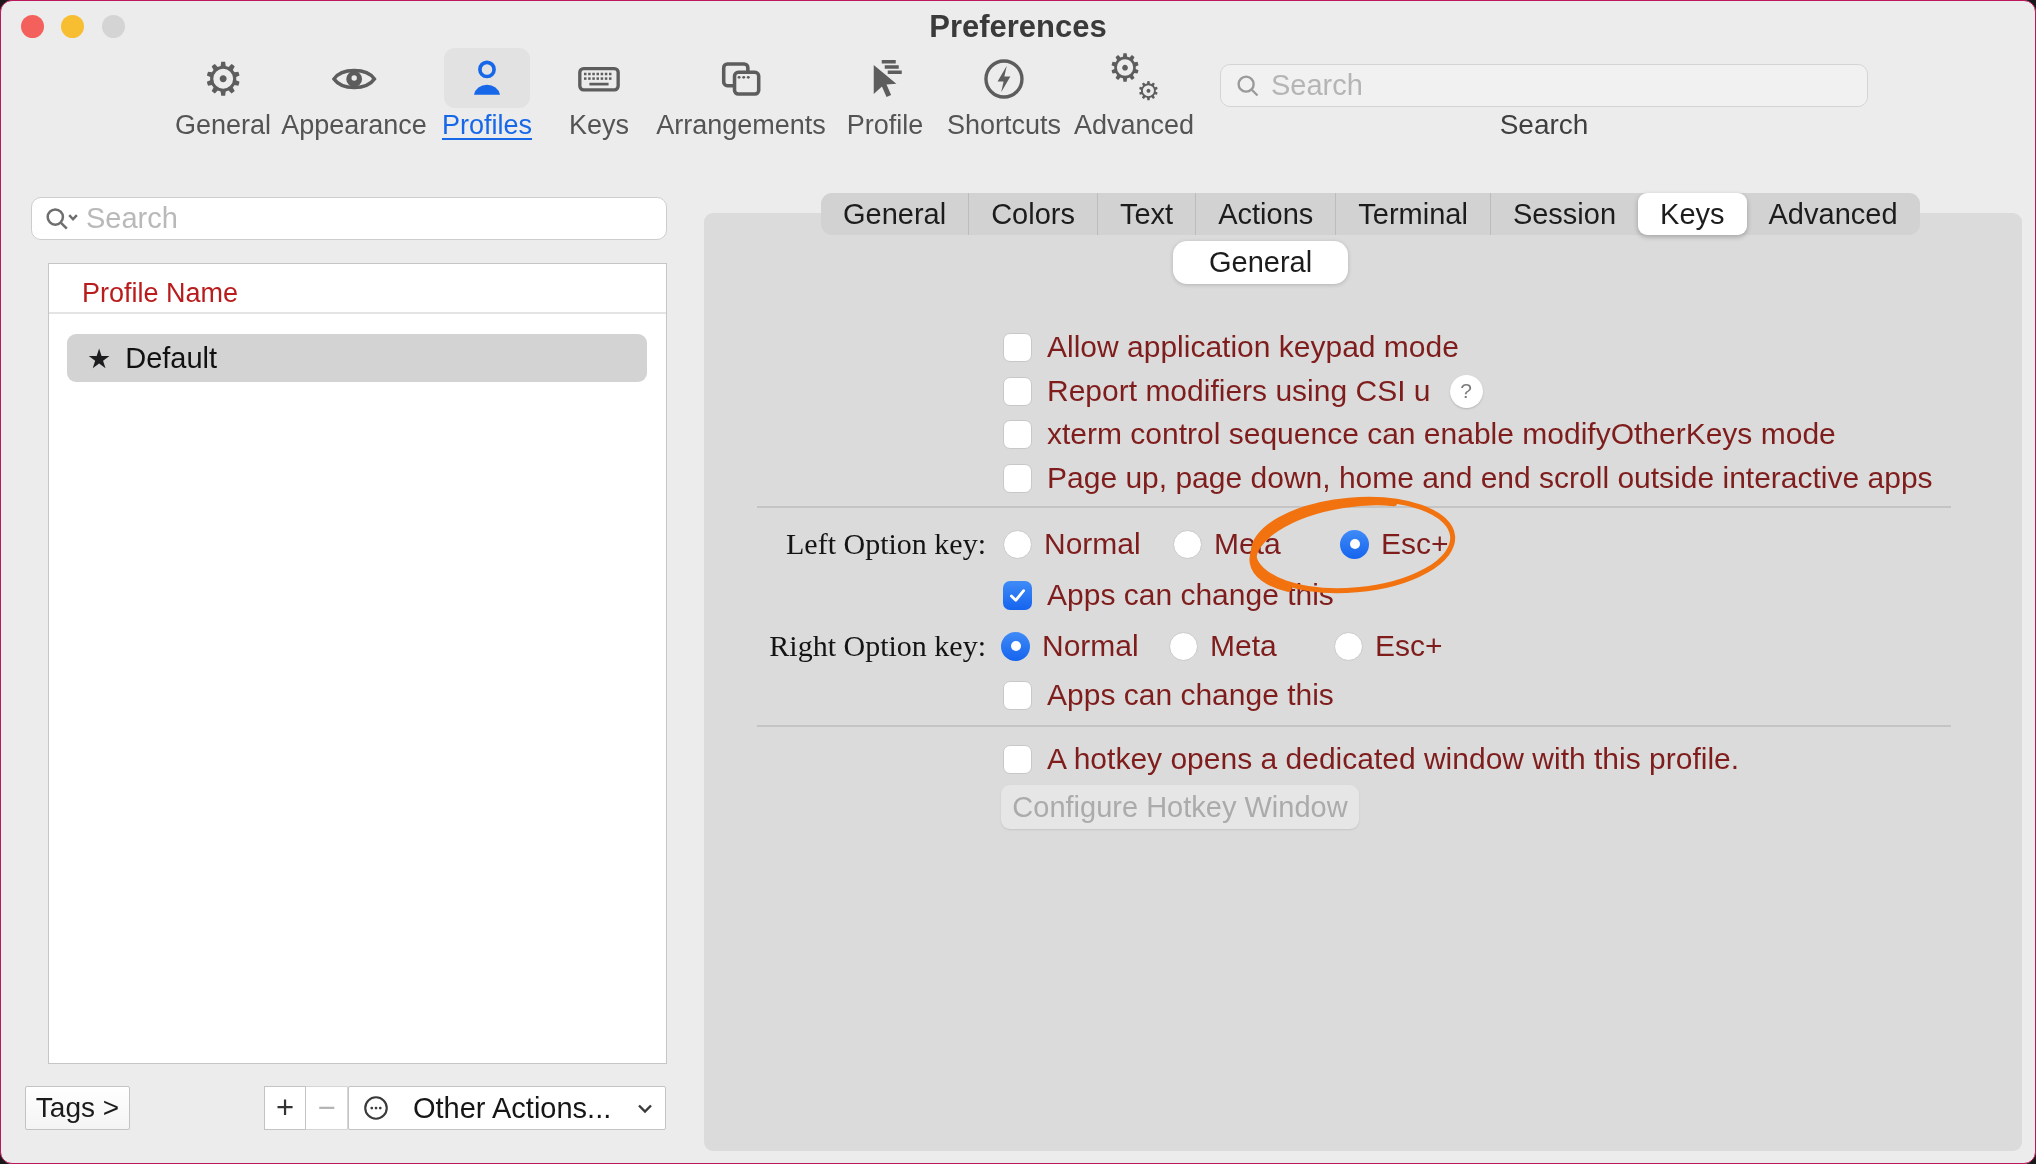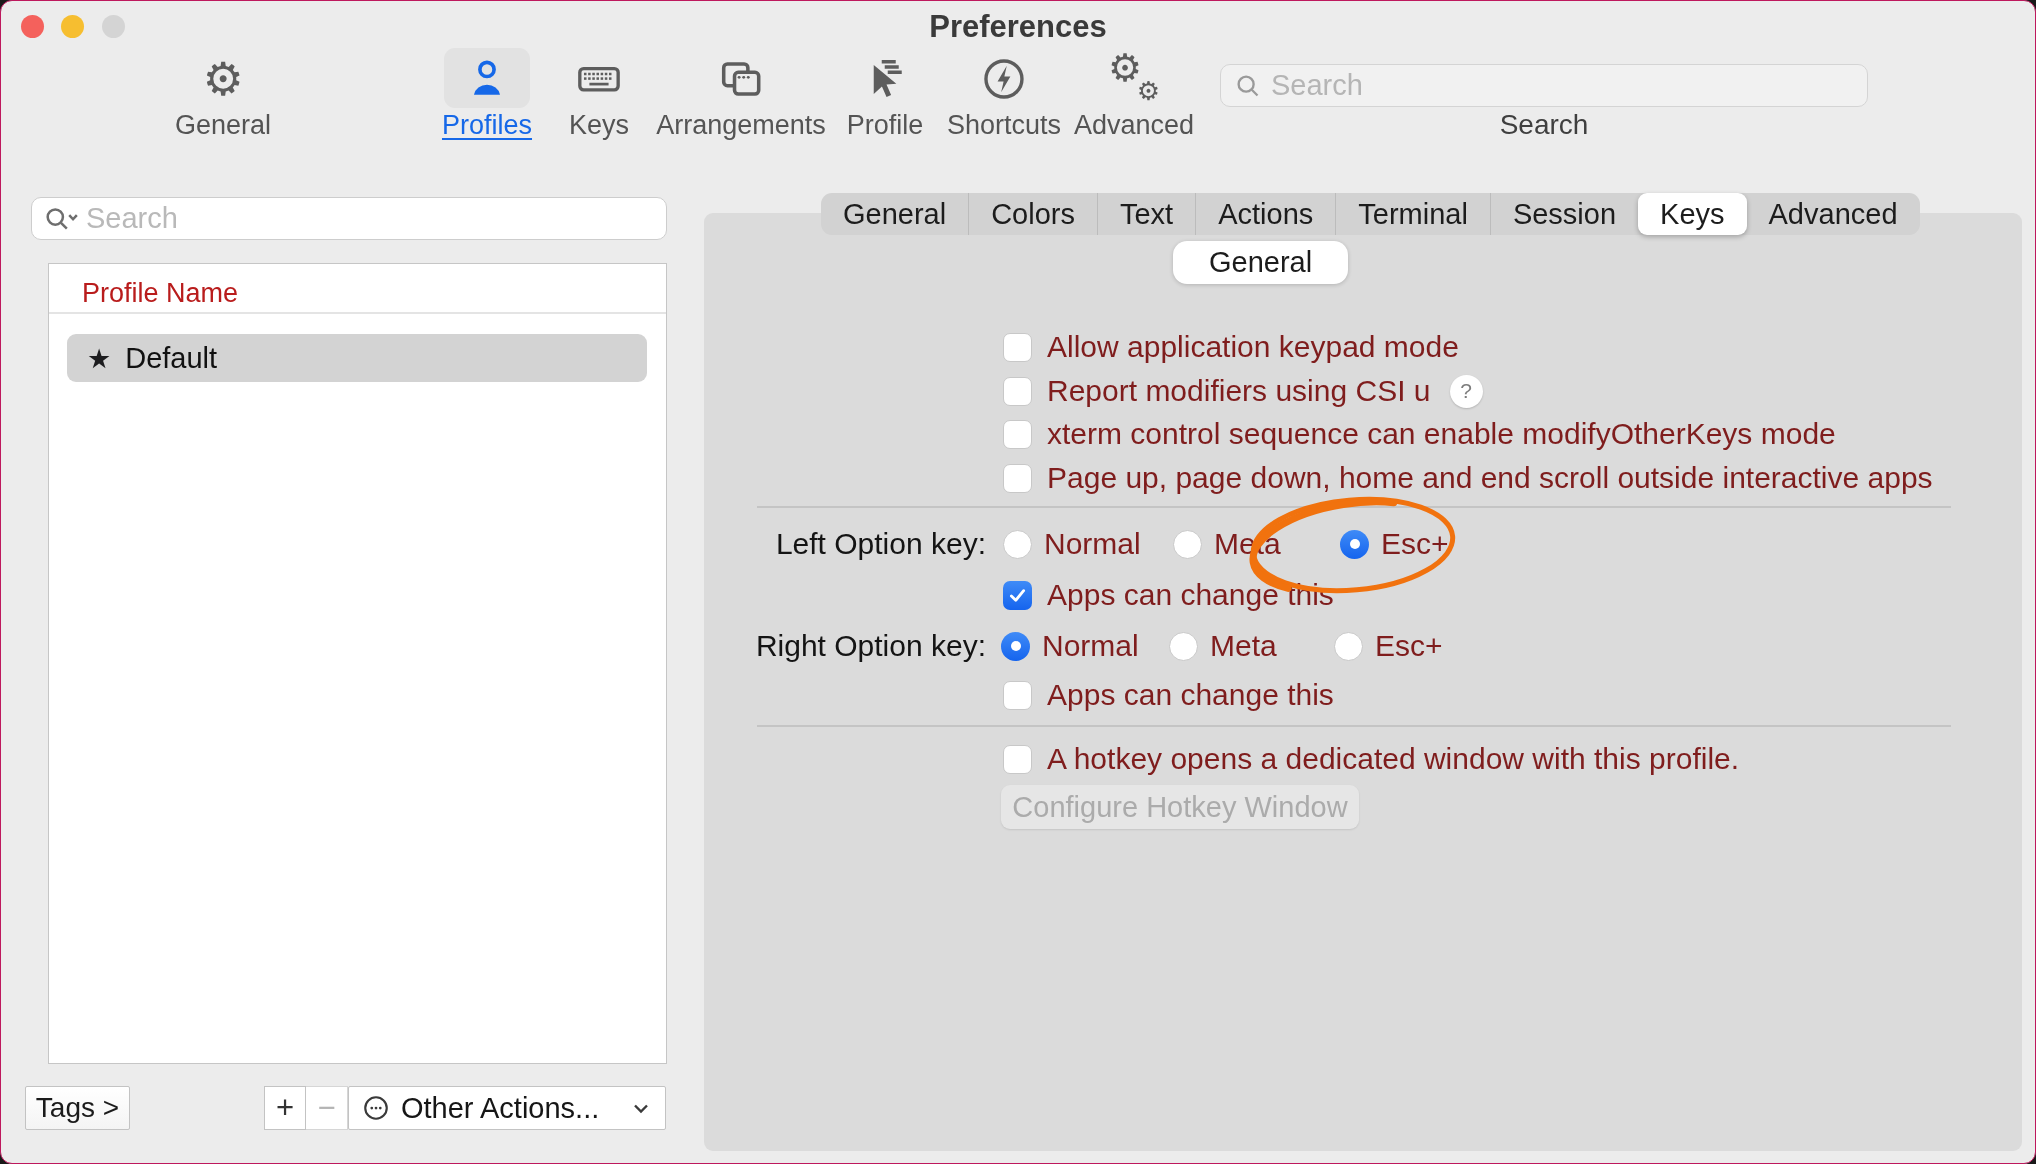--- a/index.html
+++ b/index.html
@@ -51,21 +51,21 @@
   .profile-name { font-size:29px; color:#111; }
   .btn { background:linear-gradient(#ffffff,#f4f4f4); border:1.5px solid #c3c3c3;
          display:flex; align-items:center; justify-content:center; font-size:28px; color:#1b1b1b; }
   .tags-btn { position:absolute; left:24px; top:1085px; width:105px; height:44px; border-radius:2px; }
   .pm-group { position:absolute; left:263px; top:1085px; width:84px; height:44px; display:flex; }
   .pm-btn { width:42px; height:44px; background:#fff; border:1.5px solid #c3c3c3;
             display:flex; align-items:center; justify-content:center; font-size:31px; color:#333; }
   .pm-btn.minus { border-left:none; border-color:#d6d6d6; color:#b4b4b4; }
   .other-actions { position:absolute; left:347px; top:1085px; width:318px; height:44px;
                    background:#fff; border:1.5px solid #c3c3c3; border-radius:2px;
-                   display:flex; align-items:center; padding:0 12px; gap:10px; }
+                   display:flex; align-items:center; padding:0 12px; gap:22px; }
   .other-actions .lbl { flex:1; font-size:29px; color:#161616; white-space:nowrap; }
   
   .panel { position:absolute; left:703px; top:212px; width:1318px; height:938px;
            background:#dbdbdb; border-radius:9px; }
   .main-tabs { position:absolute; left:820px; top:192px; height:42px;
                display:inline-flex; align-items:center; background:#d2d2d2; border-radius:11px; }
   .mtab { height:42px; display:flex; align-items:center; padding:0 22px;
           font-size:29px; color:#1c1c1c; position:relative; white-space:nowrap; }
   .mtab.sep { border-left:1.5px solid #bcbcbc; }
   .mtab.selected { background:#ffffff; border-radius:9px; box-shadow:0 2px 5px rgba(0,0,0,.25); }
@@ -79,21 +79,21 @@
   .row { position:absolute; display:flex; align-items:center; gap:15px; height:34px; }
   .row .text { font-size:30px; color:#7f1d1d; white-space:nowrap; }
   .cbx { width:29px; height:29px; background:#ffffff; border:1.5px solid #c8c8c8;
          border-radius:7px; flex:0 0 auto; display:flex; align-items:center; justify-content:center; }
   .cbx.checked { background:linear-gradient(#3f8bf7,#1564ee); border:none; }
   .radio { width:29px; height:29px; background:#ffffff; border:1.5px solid #c8c8c8;
            border-radius:50%; flex:0 0 auto; position:relative; }
   .radio.sel { background:linear-gradient(#3f8bf7,#1564ee); border:none; }
   .radio.sel::after { content:""; position:absolute; left:50%; top:50%; width:10px; height:10px;
                       transform:translate(-50%,-50%); background:#fff; border-radius:50%; }
-  .opt-label { width:285px; text-align:right; font-size:30px; color:#141414; flex:0 0 auto; }
+  .opt-label { width:285px; text-align:right; font-size:30px; color:#141414; flex:0 0 auto;font-family:Liberation Serif, serif; }
   .opt-group { display:flex; align-items:center; gap:12px; }
   .g1 { width:153px; } .g2 { width:150px; }
   .help-btn { width:33px; height:33px; border-radius:50%; background:#ffffff;
               box-shadow:0 1px 2px rgba(0,0,0,.18); display:flex; align-items:center;
               justify-content:center; font-size:21px; color:#7d7d7d; margin-left:4px; }
   .hsep { position:absolute; left:756px; width:1194px; height:2px; background:#c4c4c4; }
   .config-btn { position:absolute; left:1000px; top:784px; width:358px; height:44px;
                 background:#e6e6e6; border-radius:9px; box-shadow:0 1px 2px rgba(0,0,0,.10);
                 display:flex; align-items:center; justify-content:center;
                 font-size:29px; color:#ababab; }
@@ -109,20 +109,30 @@
   <div class="tl gray"></div>
   <div class="win-title">Preferences</div>
 
   <div class="tb-chip"></div>
 
   <div class="tb-item" style="left:222px">
     <span class="tb-icon">
         <span class="gear-glyph">⚙</span>
       </span>
     <span class="tb-label">General</span>
+  </div>
+  <div class="tb-item" style="left:353px">
+    <span class="tb-icon">
+      <svg width="50" height="50" viewBox="0 0 24 24">
+          <path d="M2.3 12 C6 6.6 18 6.6 21.7 12 C18 17.4 6 17.4 2.3 12 Z" fill="none" stroke="currentColor" stroke-width="1.7"></path>
+          <circle cx="12" cy="12" r="3.8" fill="currentColor"></circle>
+          <circle cx="12" cy="11.5" r="1.3" fill="#ececec"></circle>
+        </svg>
+    </span>
+    <span class="tb-label">Appearance</span>
   </div>
   <div class="tb-item selected" style="left:486px">
     <span class="tb-icon">
       <svg width="46" height="46" viewBox="0 0 24 24">
           <circle cx="12" cy="7" r="3.7" fill="none" stroke="currentColor" stroke-width="1.9"></circle>
           <path d="M5.2 20.2 a6.9 6.3 0 0 1 13.6 0 Z" fill="currentColor"></path>
         </svg>
     </span>
     <span class="tb-label">Profiles</span>
   </div>

